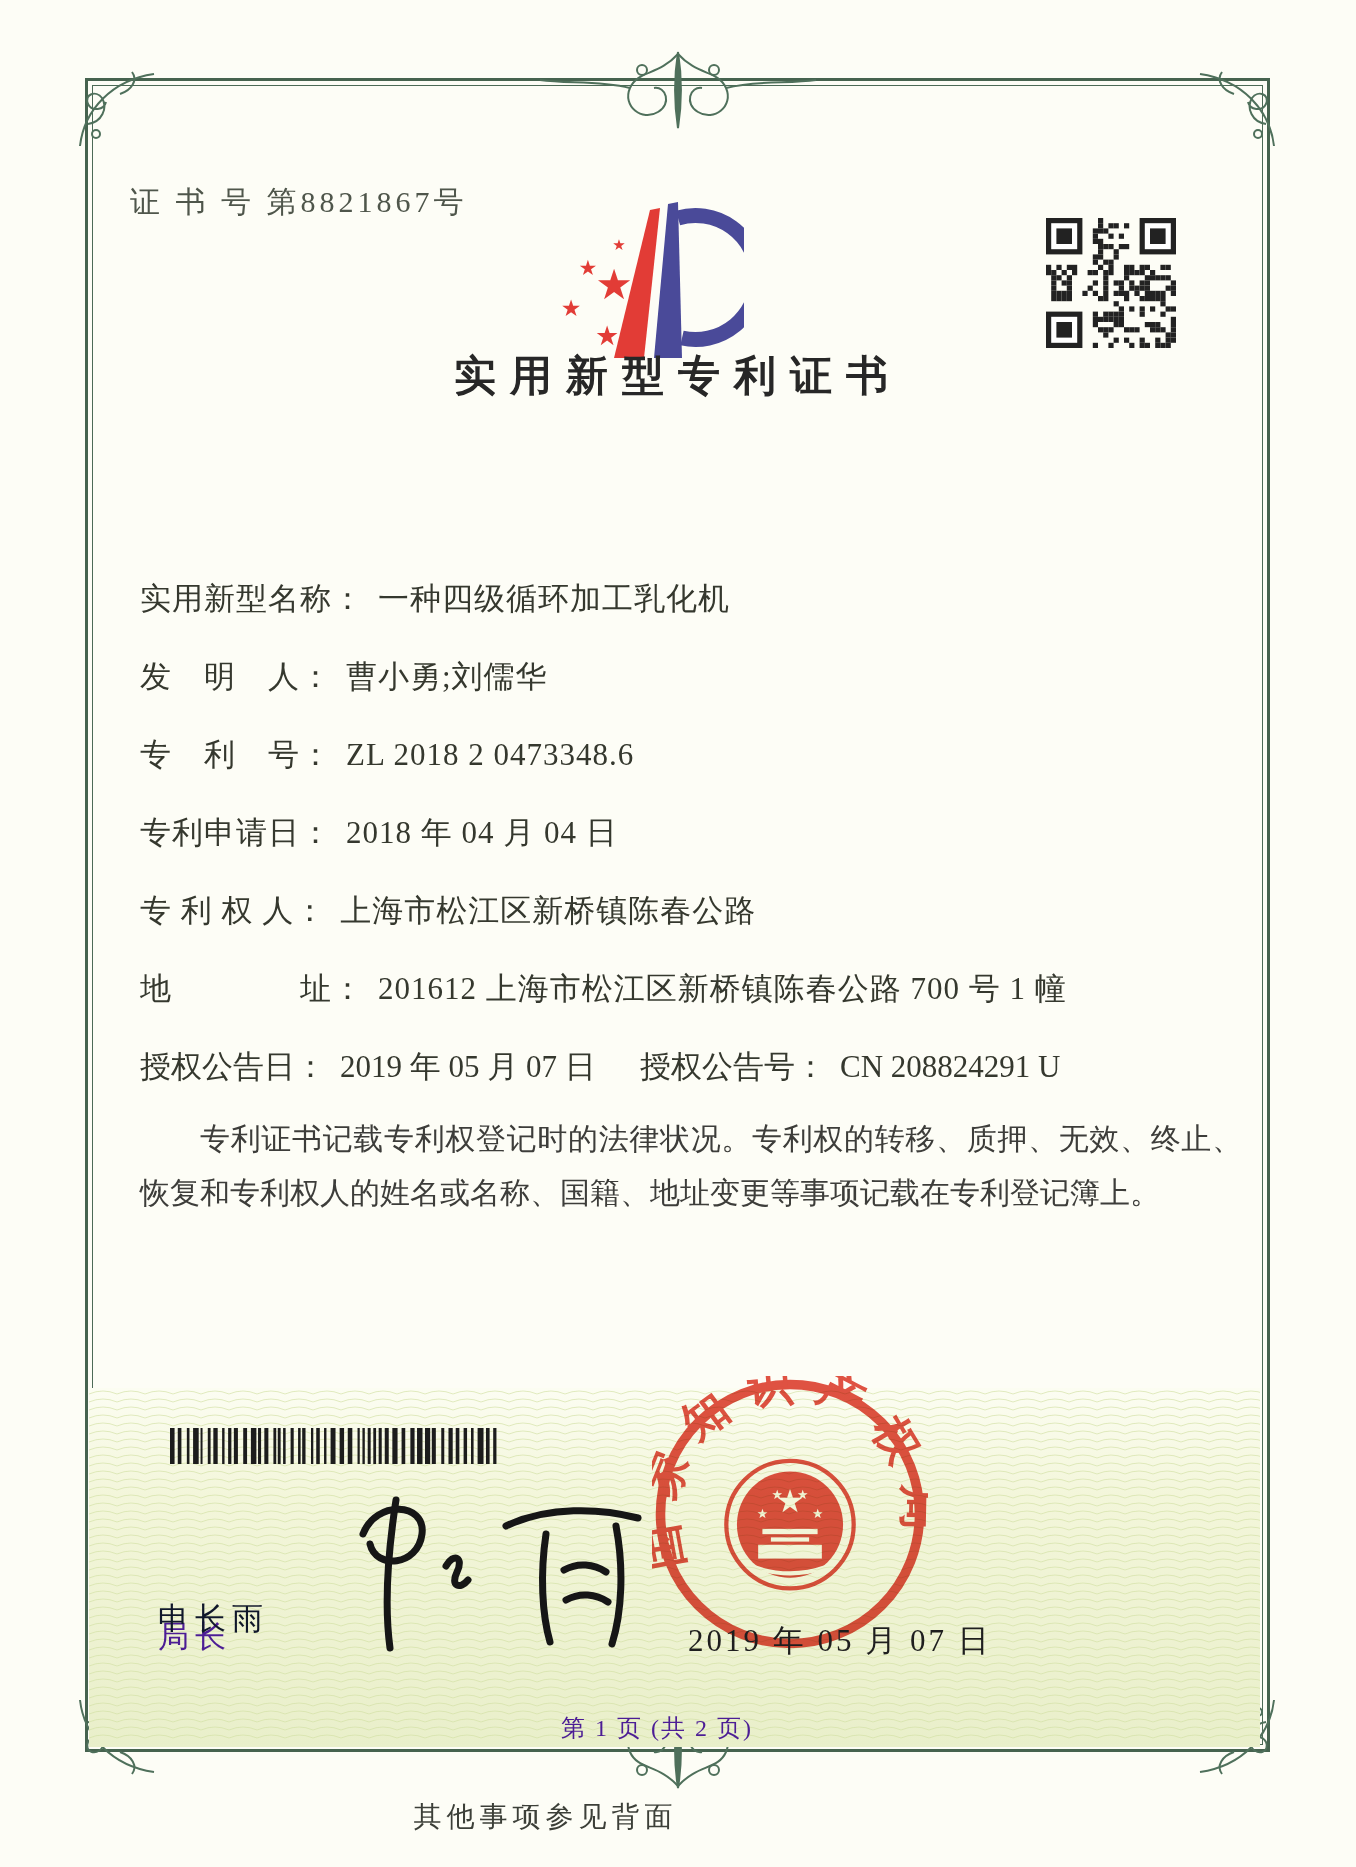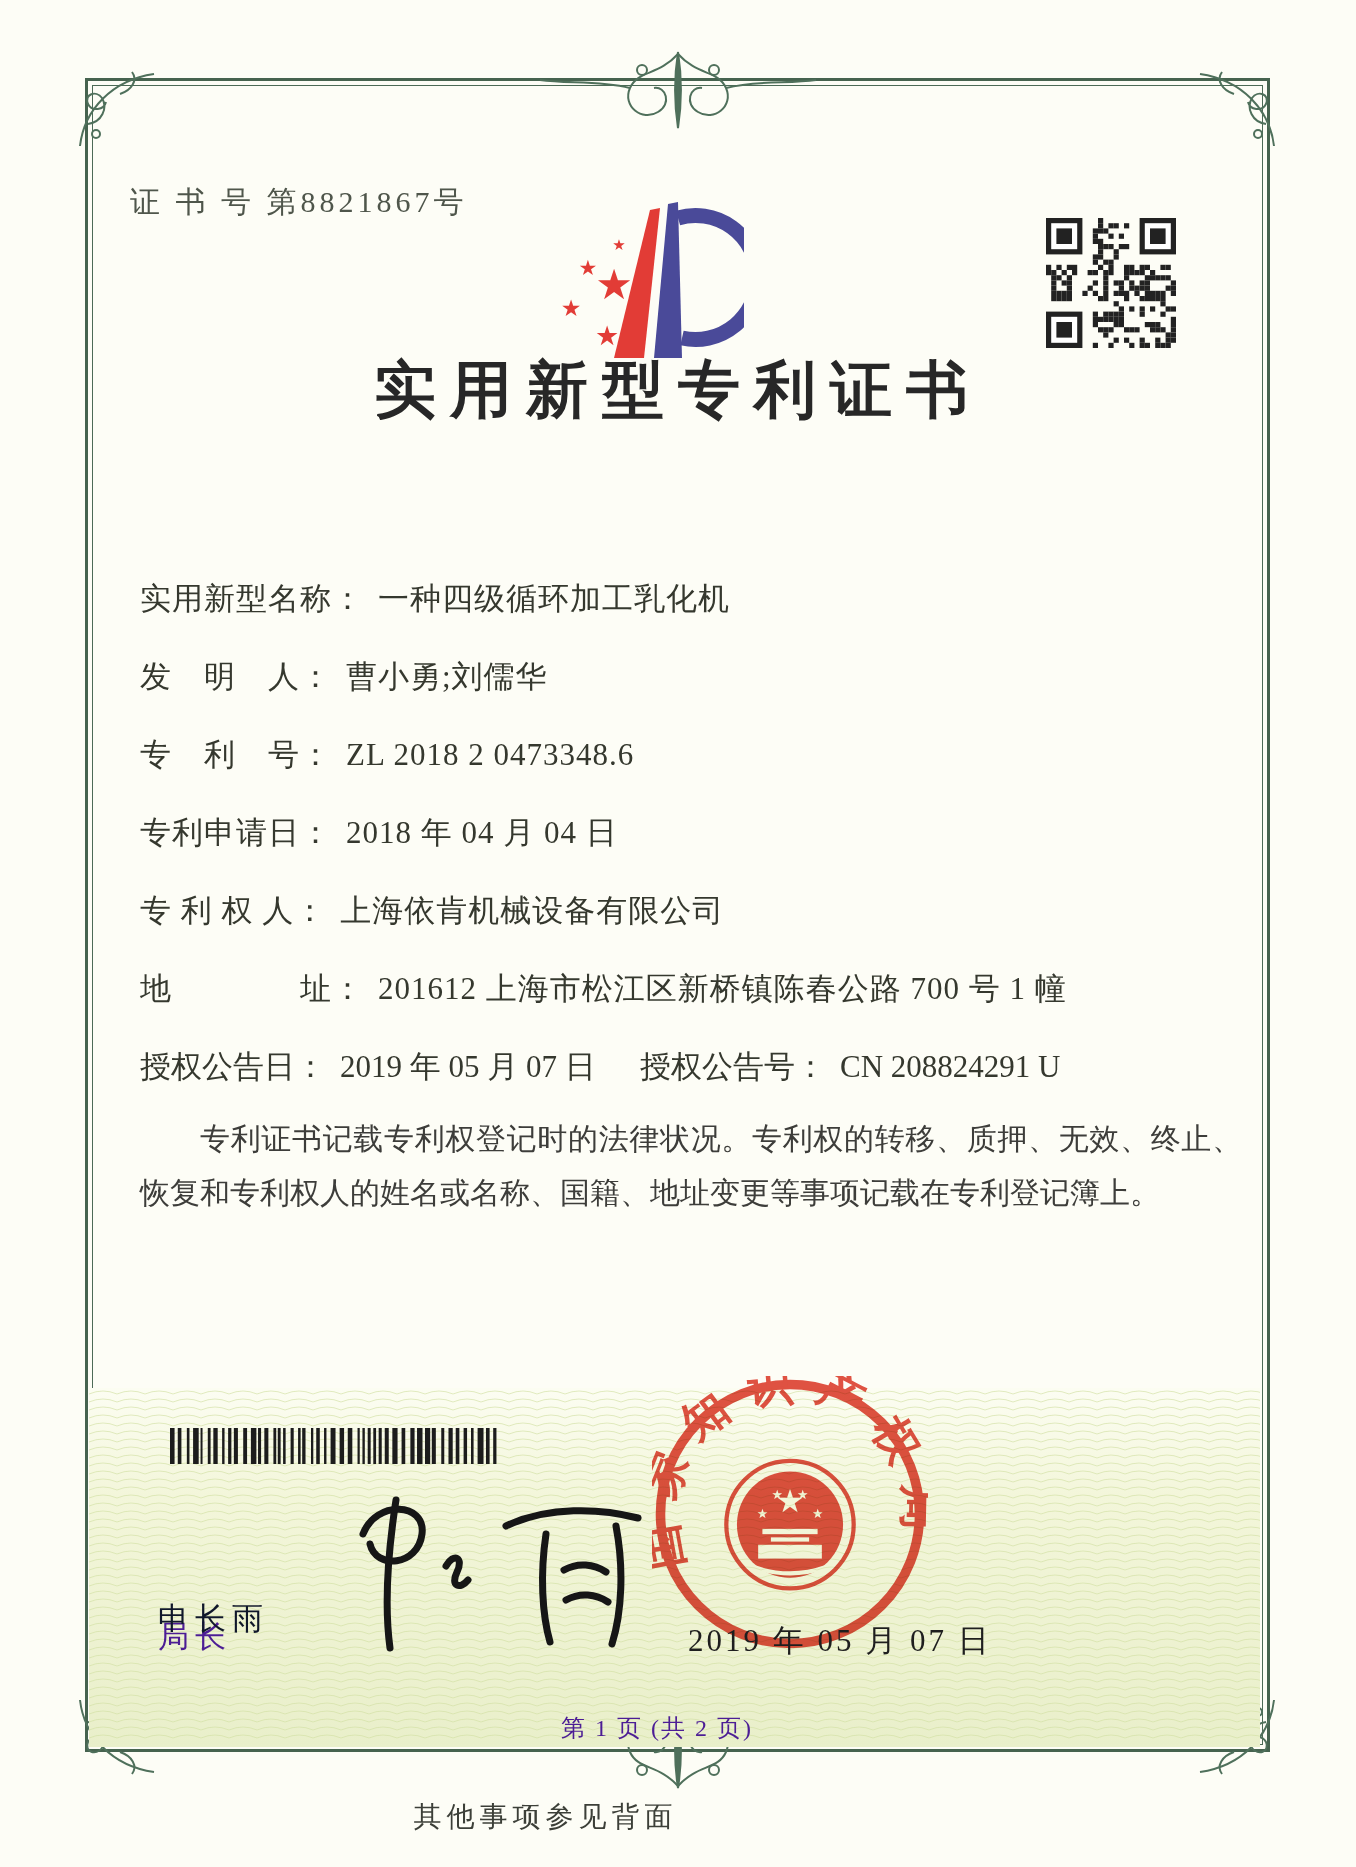--- a/index.html
+++ b/index.html
@@ -12,21 +12,21 @@
   .ornament{position:absolute;color:#4f705b;}
   
   .cert-no{position:absolute;left:130px;top:182px;font-size:30px;color:#4f564b;letter-spacing:4px;}
   
   .logo{position:absolute;left:482px;top:188px;width:262px;height:182px;}
   .logo .star{position:absolute;color:#e23c36;transform:translate(-50%,-50%);line-height:1;}
   
   .qr{position:absolute;left:1046px;top:218px;width:130px;height:130px;}
   
   .title{position:absolute;left:0;top:348px;width:1356px;text-align:center;
-         font-size:62px;font-weight:700;letter-spacing:14px;color:#272727;}
+         font-size:42px;font-weight:700;letter-spacing:14px;color:#272727;}
   
   .fields{position:absolute;left:140px;top:578px;width:1110px;font-size:31px;color:#35382e;}
   .frow{position:absolute;left:0;white-space:nowrap;letter-spacing:1px;}
   .frow:nth-of-type(1){top:0;}
   .frow:nth-of-type(2){top:78px;}
   .frow:nth-of-type(3){top:156px;}
   .frow:nth-of-type(4){top:234px;}
   .frow:nth-of-type(5){top:312px;}
   .frow:nth-of-type(6){top:390px;}
   .frow .val{margin-left:14px;margin-top:24px;}
@@ -321,21 +321,21 @@
     <div class="frow">
       <span class="lab">发　明　人：</span><span class="val">曹小勇;刘儒华</span>
     </div>
     <div class="frow">
       <span class="lab">专　利　号：</span><span class="val">ZL 2018 2 0473348.6</span>
     </div>
     <div class="frow">
       <span class="lab">专利申请日：</span><span class="val">2018 年 04 月 04 日</span>
     </div>
     <div class="frow">
-      <span class="lab">专 利 权 人：</span><span class="val">上海依肯机械设备有限公司</span>
+      <span class="lab">专 利 权 人：</span><span class="val">上海市松江区新桥镇陈春公路</span>
     </div>
     <div class="frow">
       <span class="lab">地　　　　址：</span><span class="val">201612 上海市松江区新桥镇陈春公路 700 号 1 幢</span>
     </div>
   </div>
 
   <div class="grant-row">
     <span>授权公告日：</span><span class="val" style="margin-left:14px;">2019 年 05 月 07 日</span>
     <span class="grant-right">
       <span>授权公告号：</span><span style="margin-left:14px;text-align:right;">CN 208824291 U</span>

